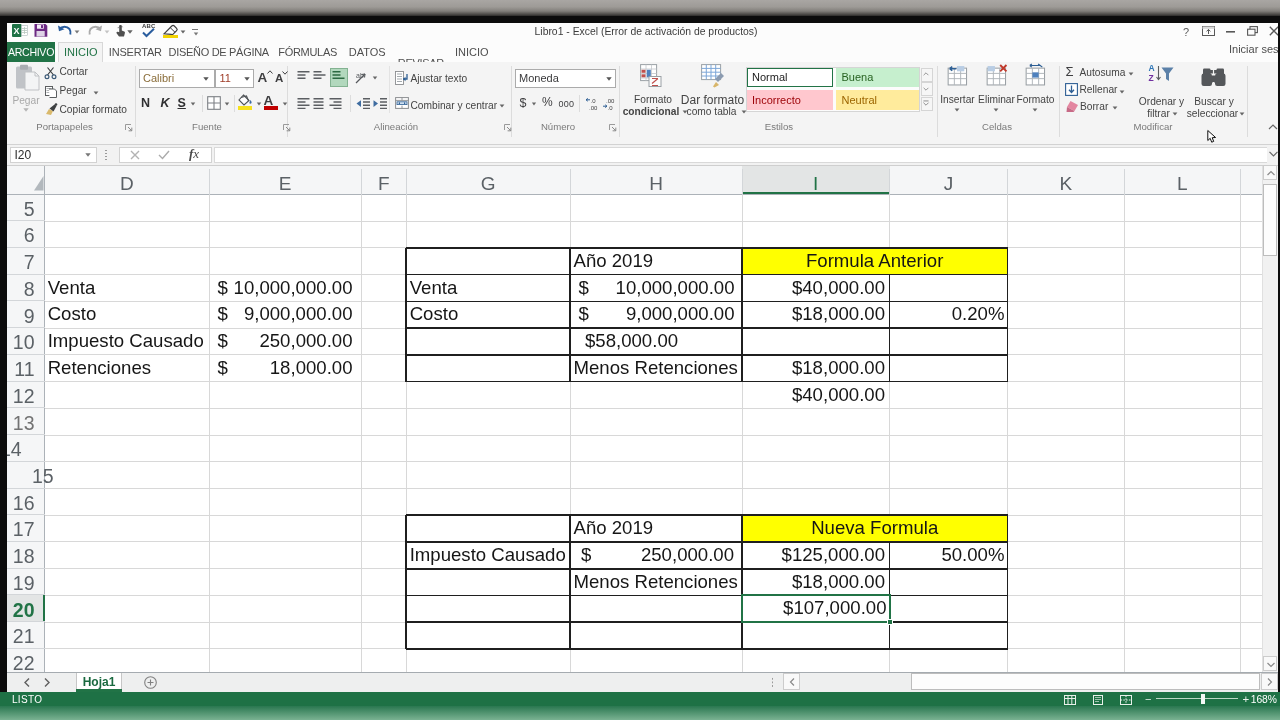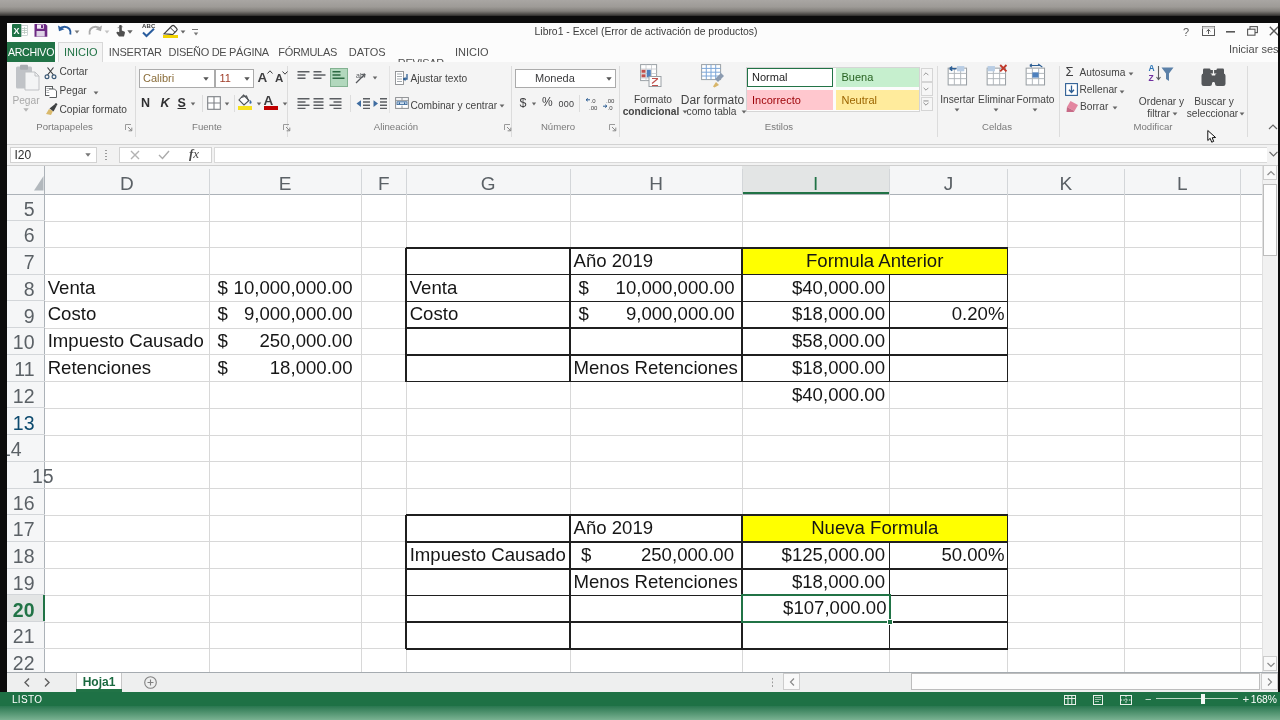--- a/index.html
+++ b/index.html
@@ -213,21 +213,21 @@
 <path d="M3.5 6.2 L5 5 V7.4 Z M10.5 6.2 L9 5 V7.4 Z" fill="#2e5f94"></path>
 </svg>
 <div class="t" style="left:410.5px;top:100px;font-size:10.2px;color:#444;">Combinar y centrar</div>
 <div class="tri-d" style="left:499px;top:104px;border-top-color:#666;transform:scale(.8)"></div>
 <div class="t" style="left:396px;top:120.8px;font-size:9.6px;color:#7a7a7a;transform:translateX(-50%);">Alineación</div>
 <svg style="left:503.5px;top:123.5px" width="8" height="8" viewBox="0 0 8 8">
 <path d="M0.5 6 V0.5 H6" stroke="#9a9a9a" stroke-width="1" fill="none"></path>
       <path d="M3 3 L6.8 6.8 M6.8 3.6 V6.8 H3.6" stroke="#8a8a8a" stroke-width="1" fill="none"></path>
 </svg>
 <div class="" style="left:515px;top:69px;width:100.5px;height:18.5px;background:#fff;border:1px solid #ababab"></div>
-<div class="t" style="left:519px;top:72.2px;font-size:11px;color:#3a3a3c;margin-left:16px;">Moneda</div>
+<div class="t" style="left:519px;top:72.2px;font-size:11px;color:#3a3a3c;">Moneda</div>
 <div class="tri-d" style="left:605.5px;top:76.5px;border-top-color:#555;transform:scale(.9)"></div>
 <div class="t" style="left:519.5px;top:95.5px;font-size:12.5px;color:#3e3e40;">$</div>
 <div class="tri-d" style="left:531px;top:102px;border-top-color:#666;transform:scale(.7)"></div>
 <div class="t" style="left:542px;top:96px;font-size:12px;color:#3e3e40;">%</div>
 <div class="t" style="left:558.5px;top:99px;font-size:9px;color:#3e3e40;letter-spacing:.2px">000</div>
 <div class="" style="left:578.5px;top:95px;width:1px;height:17px;background:#dcdcdc"></div>
 <svg style="left:584.5px;top:96.5px" width="14" height="13" viewBox="0 0 14 13">
 <text x="5.5" y="6" font-size="6" fill="#3e3e40" font-family="Liberation Sans">.0</text>
 <text x="4" y="12.5" font-size="6" fill="#3e3e40" font-family="Liberation Sans">.00</text>
 <path d="M5 2.8 H1 M1 2.8 l1.8-1.4 M1 2.8 l1.8 1.4" stroke="#2e5f94" stroke-width="1" fill="none"></path>
@@ -415,21 +415,21 @@
 <div class="t" style="left:0px;top:277.89px;width:34.5px;text-align:right;font-size:19.5px;line-height:22.73px;color:#5b6166;">8</div>
 <div class="" style="left:6px;top:327.15px;width:38.5px;height:1px;background:#d3d6d9"></div>
 <div class="t" style="left:0px;top:304.62px;width:34.5px;text-align:right;font-size:19.5px;line-height:22.73px;color:#5b6166;">9</div>
 <div class="" style="left:6px;top:353.88px;width:38.5px;height:1px;background:#d3d6d9"></div>
 <div class="t" style="left:0px;top:331.35px;width:34.5px;text-align:right;font-size:19.5px;line-height:22.73px;color:#5b6166;">10</div>
 <div class="" style="left:6px;top:380.61px;width:38.5px;height:1px;background:#d3d6d9"></div>
 <div class="t" style="left:0px;top:358.08px;width:34.5px;text-align:right;font-size:19.5px;line-height:22.73px;color:#5b6166;">11</div>
 <div class="" style="left:6px;top:407.34px;width:38.5px;height:1px;background:#d3d6d9"></div>
 <div class="t" style="left:0px;top:384.81px;width:34.5px;text-align:right;font-size:19.5px;line-height:22.73px;color:#5b6166;">12</div>
 <div class="" style="left:6px;top:434.07px;width:38.5px;height:1px;background:#d3d6d9"></div>
-<div class="t" style="left:0px;top:411.54px;width:34.5px;text-align:right;font-size:19.5px;line-height:22.73px;color:#0c4a6e;">13</div>
+<div class="t" style="left:0px;top:411.54px;width:34.5px;text-align:right;font-size:19.5px;line-height:22.73px;color:#737373;">13</div>
 <div class="" style="left:6px;top:460.8px;width:38.5px;height:1px;background:#d3d6d9"></div>
 <div class="t" style="left:0px;top:438.27px;width:34.5px;text-align:left;font-size:19.5px;line-height:22.73px;color:#5b6166;">14</div>
 <div class="" style="left:6px;top:487.53px;width:38.5px;height:1px;background:#d3d6d9"></div>
 <div class="t" style="left:0px;top:465px;width:34.5px;text-align:right;font-size:19.5px;line-height:22.73px;color:#5b6166;padding-left:32px;">15</div>
 <div class="" style="left:6px;top:514.26px;width:38.5px;height:1px;background:#d3d6d9"></div>
 <div class="t" style="left:0px;top:491.73px;width:34.5px;text-align:right;font-size:19.5px;line-height:22.73px;color:#5b6166;">16</div>
 <div class="" style="left:6px;top:540.99px;width:38.5px;height:1px;background:#d3d6d9"></div>
 <div class="t" style="left:0px;top:518.46px;width:34.5px;text-align:right;font-size:19.5px;line-height:22.73px;color:#5b6166;">17</div>
 <div class="" style="left:6px;top:567.72px;width:38.5px;height:1px;background:#d3d6d9"></div>
 <div class="t" style="left:0px;top:545.19px;width:34.5px;text-align:right;font-size:19.5px;line-height:22.73px;color:#5b6166;">18</div>
@@ -509,21 +509,21 @@
 <div class="t" style="left:409.7px;top:302.42px;font-size:18.6px;line-height:23.73px;color:#161616;z-index:10">Costo</div>
 <div class="t" style="left:573.5px;top:248.96px;font-size:18.6px;line-height:23.73px;color:#161616;z-index:10">Año 2019</div>
 <div class="t" style="left:578.5px;top:275.69px;font-size:18.6px;line-height:23.73px;color:#161616;z-index:10">$</div>
 <div class="t" style="left:434.5px;top:275.69px;width:300px;text-align:right;font-size:18.6px;line-height:23.73px;color:#161616;z-index:10">10,000,000.00</div>
 <div class="t" style="left:578.5px;top:302.42px;font-size:18.6px;line-height:23.73px;color:#161616;z-index:10">$</div>
 <div class="t" style="left:434.5px;top:302.42px;width:300px;text-align:right;font-size:18.6px;line-height:23.73px;color:#161616;z-index:10">9,000,000.00</div>
 <div class="t" style="left:573.5px;top:355.88px;font-size:18.6px;line-height:23.73px;color:#161616;z-index:10">Menos Retenciones</div>
 <div class="t" style="left:874.7px;top:248.96px;transform:translateX(-50%);font-size:18.6px;line-height:23.73px;color:#161616;z-index:10">Formula Anterior</div>
 <div class="t" style="left:585px;top:275.69px;width:300px;text-align:right;font-size:18.6px;line-height:23.73px;color:#161616;z-index:10">$40,000.00</div>
 <div class="t" style="left:585px;top:302.42px;width:300px;text-align:right;font-size:18.6px;line-height:23.73px;color:#161616;z-index:10">$18,000.00</div>
-<div class="t" style="left:585px;top:329.15px;width:300px;text-align:right;font-size:18.6px;line-height:23.73px;color:#161616;z-index:10">$58,000.00</div>
+<div class="t" style="left:585px;top:329.15px;width:300px;font-size:18.6px;line-height:23.73px;color:#161616;z-index:10">$58,000.00</div>
 <div class="t" style="left:585px;top:355.88px;width:300px;text-align:right;font-size:18.6px;line-height:23.73px;color:#161616;z-index:10">$18,000.00</div>
 <div class="t" style="left:585px;top:382.61px;width:300px;text-align:right;font-size:18.6px;line-height:23.73px;color:#161616;z-index:10">$40,000.00</div>
 <div class="t" style="left:704.5px;top:302.42px;width:300px;text-align:right;font-size:18.6px;line-height:23.73px;color:#161616;z-index:10">0.20%</div>
 <div class="t" style="left:573.5px;top:516.26px;font-size:18.6px;line-height:23.73px;color:#161616;z-index:10">Año 2019</div>
 <div class="t" style="left:874.7px;top:516.26px;transform:translateX(-50%);font-size:18.6px;line-height:23.73px;color:#161616;z-index:10">Nueva Formula</div>
 <div class="t" style="left:409.7px;top:542.99px;font-size:18.6px;line-height:23.73px;color:#161616;z-index:10">Impuesto Causado</div>
 <div class="t" style="left:581px;top:542.99px;font-size:18.6px;line-height:23.73px;color:#161616;z-index:10">$</div>
 <div class="t" style="left:434px;top:542.99px;width:300px;text-align:right;font-size:18.6px;line-height:23.73px;color:#161616;z-index:10">250,000.00</div>
 <div class="t" style="left:585px;top:542.99px;width:300px;text-align:right;font-size:18.6px;line-height:23.73px;color:#161616;z-index:10">$125,000.00</div>
 <div class="t" style="left:704.5px;top:542.99px;width:300px;text-align:right;font-size:18.6px;line-height:23.73px;color:#161616;z-index:10">50.00%</div>

